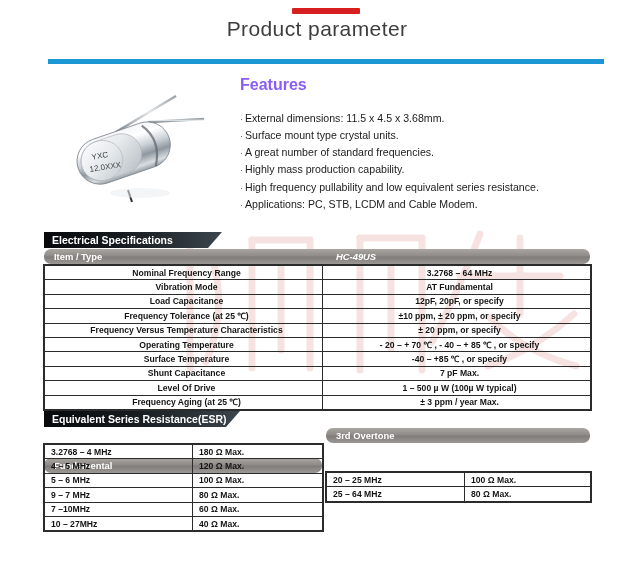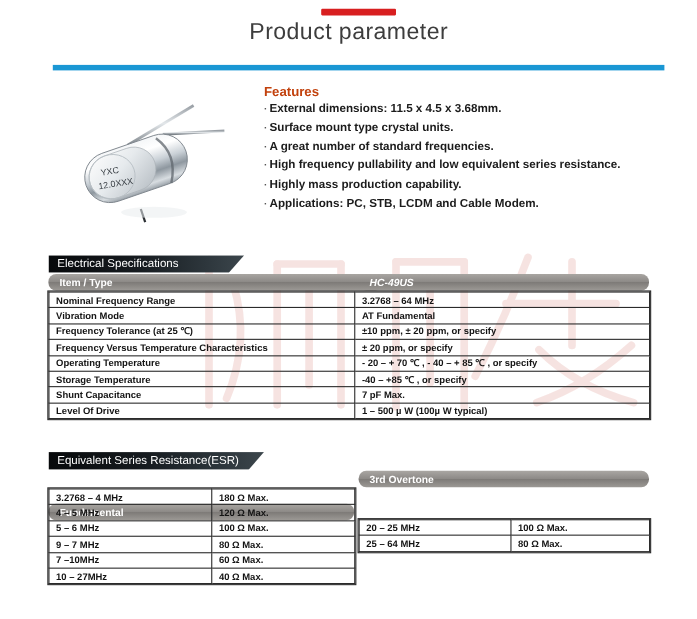--- a/index.html
+++ b/index.html
@@ -25,45 +25,45 @@
   }
   .blue-rule {
     position: absolute; left: 48px; top: 59px;
     width: 556px; height: 5px;
     background: #1a97d4;
   }
 
   
   .features-wrap { position: absolute; left: 240px; top: 76px; width: 394px; }
   .features-title {
-    font-size: 12px; font-weight: 700; color: #c2410c;
-    margin-bottom: 1px;
+    font-size: 16px; font-weight: 700; color: #8b5cf6;
+    margin-bottom: 16px;
   }
   .feature-line {
-    font-size: 10.6px; color: #1b1b1b; font-weight: 700;
+    font-size: 10.6px; color: #1b1b1b; font-weight: 400;
     line-height: 1.62; white-space: nowrap;
   }
   .feature-line .dot { color: #555; margin-right: 2px; font-size: 9px; }
 
   
   .photo { position: absolute; left: 52px; top: 86px; width: 180px; height: 120px; }
 
   
   .watermark {
     position: absolute; left: 160px; top: 218px;
     width: 460px; height: 175px;
     pointer-events: none; opacity: .30;
   }
 
   
   .banner {
     position: absolute; height: 16px;
     background: linear-gradient(to right, #07090b 0%, #161b1f 45%, #2d363c 80%, #3c464c 100%);
     color: #ffffff;
-    font-size: 10.5px; font-weight: 400;
+    font-size: 10.5px; font-weight: 700;
     line-height: 16px; padding-left: 8px;
     clip-path: polygon(0 0, 100% 0, calc(100% - 14px) 100%, 0 100%);
   }
 
   
   .pill {
     position: absolute; height: 15px;
     background: linear-gradient(to bottom, #a9a6a2 0%, #8d8a87 48%, #7e7b78 52%, #9c9995 100%);
     border-radius: 7px;
     color: #ffffff; font-size: 9.4px; font-weight: 600;
@@ -138,22 +138,22 @@
 
   <path d="M76 104 L80 116" stroke="#2b2f33" stroke-width="2" fill="none"></path>
   <ellipse cx="88" cy="107" rx="30" ry="5" fill="#e9ecee" opacity=".55"></ellipse>
 </svg>
 
 <div class="features-wrap">
   <div class="features-title">Features</div>
   <div class="feature-line"><span class="dot">·</span><span>External  dimensions: 11.5 x 4.5 x 3.68mm.</span></div>
   <div class="feature-line"><span class="dot">·</span><span>Surface mount type crystal units.</span></div>
   <div class="feature-line"><span class="dot">·</span><span>A great number of standard frequencies.</span></div>
+  <div class="feature-line"><span class="dot">·</span><span>Highly mass production capability.</span></div>
   <div class="feature-line"><span class="dot">·</span><span>High frequency pullability and low equivalent series resistance.</span></div>
-  <div class="feature-line"><span class="dot">·</span><span>Highly mass production capability.</span></div>
   <div class="feature-line"><span class="dot">·</span><span>Applications: PC, STB, LCDM and Cable Modem.</span></div>
 </div>
 
 <svg class="watermark" viewBox="0 0 460 175">
   <g fill="none" stroke="#c0392b" stroke-width="7" opacity=".45" stroke-linecap="round">
     <path d="M30 18 L30 150"></path>
     <path d="M52 40 q16 52 -6 104"></path>
     <path d="M92 22 L92 150"></path>
     <path d="M92 22 L150 22"></path>
     <path d="M150 22 L150 150"></path>
@@ -168,57 +168,65 @@
     <path d="M330 100 q34 34 86 48"></path>
     <path d="M414 96 q-40 36 -86 52"></path>
   </g>
 </svg>
 
 <div class="banner" style="left:44px; top:232px; width:178px;">Electrical Specifications</div>
 
 <div class="pill" style="left:44px; top:249px; width:304px;">Item / Type</div>
 <div class="pill" style="left:326px; top:249px; width:264px;font-style:italic;">HC-49US</div>
 
-<table class="grid" style="left:44px; top:265px; width:546px;">
+<table class="grid" style="left:44px; top:265px; width:546px;text-align:center;">
   <colgroup>
       <col style="width:278px">
       <col style="width:268px">
     </colgroup>
   <tbody>
     <tr>
         <td>Nominal Frequency Range</td>
         <td>3.2768 – 64 MHz</td>
       </tr>
     <tr>
         <td>Vibration Mode</td>
         <td>AT Fundamental</td>
       </tr>
     <tr>
+        <td>Load Capacitance</td>
+        <td>12pF, 20pF, or specify</td>
+      </tr>
+    <tr>
         <td>Frequency Tolerance (at 25 ℃)</td>
         <td>±10 ppm, ± 20 ppm, or specify</td>
       </tr>
     <tr>
         <td>Frequency Versus Temperature Characteristics</td>
         <td>± 20 ppm, or specify</td>
       </tr>
     <tr>
         <td>Operating Temperature</td>
         <td>- 20 – + 70 ℃ , - 40 – + 85 ℃ , or specify</td>
       </tr>
     <tr>
-        <td>Storage Temperature</td>
+        <td>Surface Temperature</td>
         <td>-40  – +85 ℃ , or specify</td>
       </tr>
     <tr>
         <td>Shunt Capacitance</td>
         <td>7 pF Max.</td>
       </tr>
     <tr>
         <td>Level Of Drive</td>
         <td>1 – 500 µ W (100µ W typical)</td>
+      </tr>
+    <tr>
+        <td>Frequency Aging (at 25 ℃)</td>
+        <td>± 3 ppm / year Max.</td>
       </tr>
   </tbody>
 </table>
 
 <div class="banner" style="left:44px; top:411px; width:196px;">Equivalent Series Resistance(ESR)</div>
 
 <div class="pill" style="left:44px; top:416px; width:278px;margin-top:42px;">Fundamental</div>
 <div class="pill" style="left:326px; top:428px; width:264px;">3rd Overtone</div>
 
 <table class="grid esr-pad" style="left:44px; top:444px; width:278px;">

